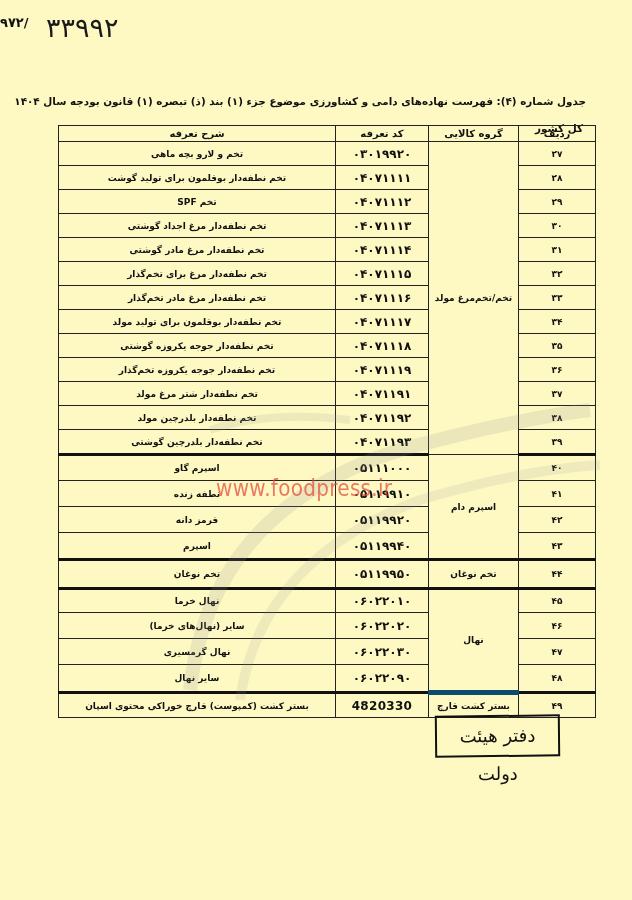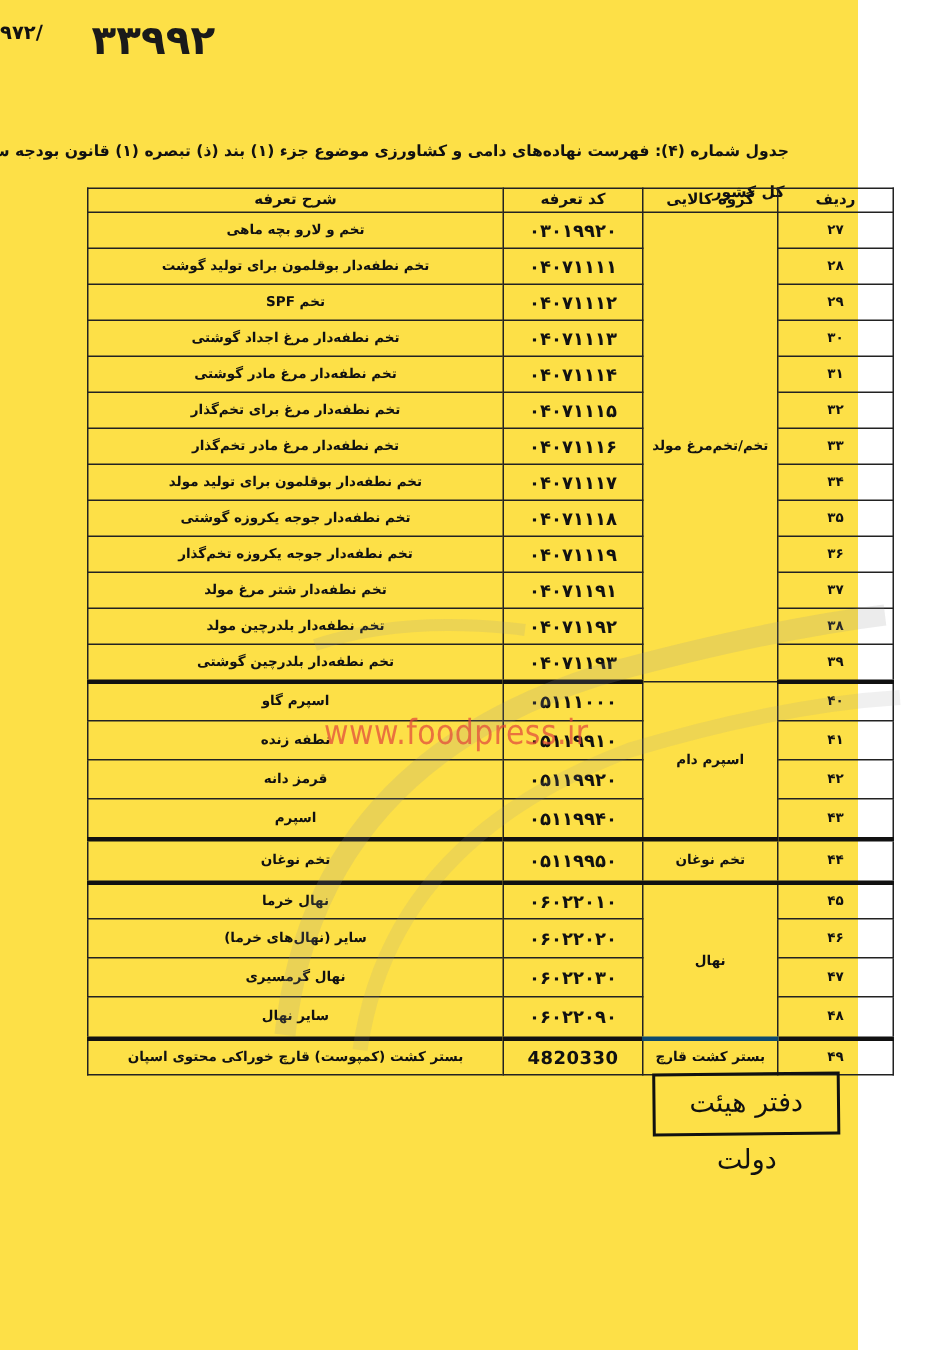--- a/index.html
+++ b/index.html
@@ -1,20 +1,20 @@
 <!DOCTYPE html>
 <html><head>
   <meta charset="utf-8">
   <style>
     html, body { margin: 0; padding: 0; background: #ffffff; }
     body { width: 632px; height: 900px; position: relative; overflow: hidden;
            font-family: "DejaVu Sans", sans-serif; color: #111111; }
-    .page { position: absolute; left: 0; top: 0; width: 572px; height: 900px; background: #fde047; }
+    .page { position: absolute; left: 0; top: 0; width: 632px; height: 900px; background: #fef9c3; }
     .ref { position: absolute; left: 0; top: 15px; font-size: 13px; font-weight: bold; direction: ltr; letter-spacing: 0.5px; }
-    .handno { position: absolute; left: 46px; top: 12px; font-size: 27px; font-weight: bold; direction: ltr; letter-spacing: 2px; color: #1a1a1a; margin-left: 15px; }
+    .handno { position: absolute; left: 46px; top: 12px; font-size: 27px; font-weight: normal; direction: ltr; letter-spacing: 2px; color: #1a1a1a; }
     .title1 { position: absolute; right: 46px; top: 95px; font-size: 10.4px; font-weight: bold; direction: rtl; white-space: nowrap; }
     .title2 { position: absolute; right: 49px; top: 122px; font-size: 10.4px; font-weight: bold; direction: rtl; white-space: nowrap; }
     table.grid { position: absolute; left: 58px; top: 125px; width: 537px; border-collapse: collapse; table-layout: fixed; direction: rtl; }
     table.grid td, table.grid th { border: 1px solid #222; padding: 0; text-align: center; vertical-align: middle; overflow: hidden; white-space: nowrap; }
     table.grid th { font-size: 10px; font-weight: bold; height: 15px; text-align: center; }
     table.grid td { font-size: 9px; font-weight: bold; }
     table.grid td.code { font-size: 12px; font-weight: bold; letter-spacing: 0.3px; }
     table.grid td.desc { font-size: 9px; }
     table.grid td.grp { font-size: 9px; }
     tr.thick td { border-bottom: 3px solid #111; }
@@ -144,21 +144,21 @@
 
       <tr class="h27 thick">
         <td>۴۴</td>
         <td class="grp">تخم نوغان</td>
         <td class="code">۰۵۱۱۹۹۵۰</td>
         <td class="desc">تخم نوغان</td>
       </tr>
 
       <tr class="h23">
         <td>۴۵</td>
-        <td class="grp" rowspan="4" style="border-bottom:3px solid #0c4a6e">نهال</td>
+        <td class="grp" rowspan="4" style="border-bottom:5px solid #0c4a6e">نهال</td>
         <td class="code">۰۶۰۲۲۰۱۰</td>
         <td class="desc">نهال خرما</td>
       </tr>
       <tr class="h26">
         <td>۴۶</td>
         <td class="code">۰۶۰۲۲۰۲۰</td>
         <td class="desc">سایر (نهال‌های خرما)</td>
       </tr>
       <tr class="h26">
         <td>۴۷</td>

